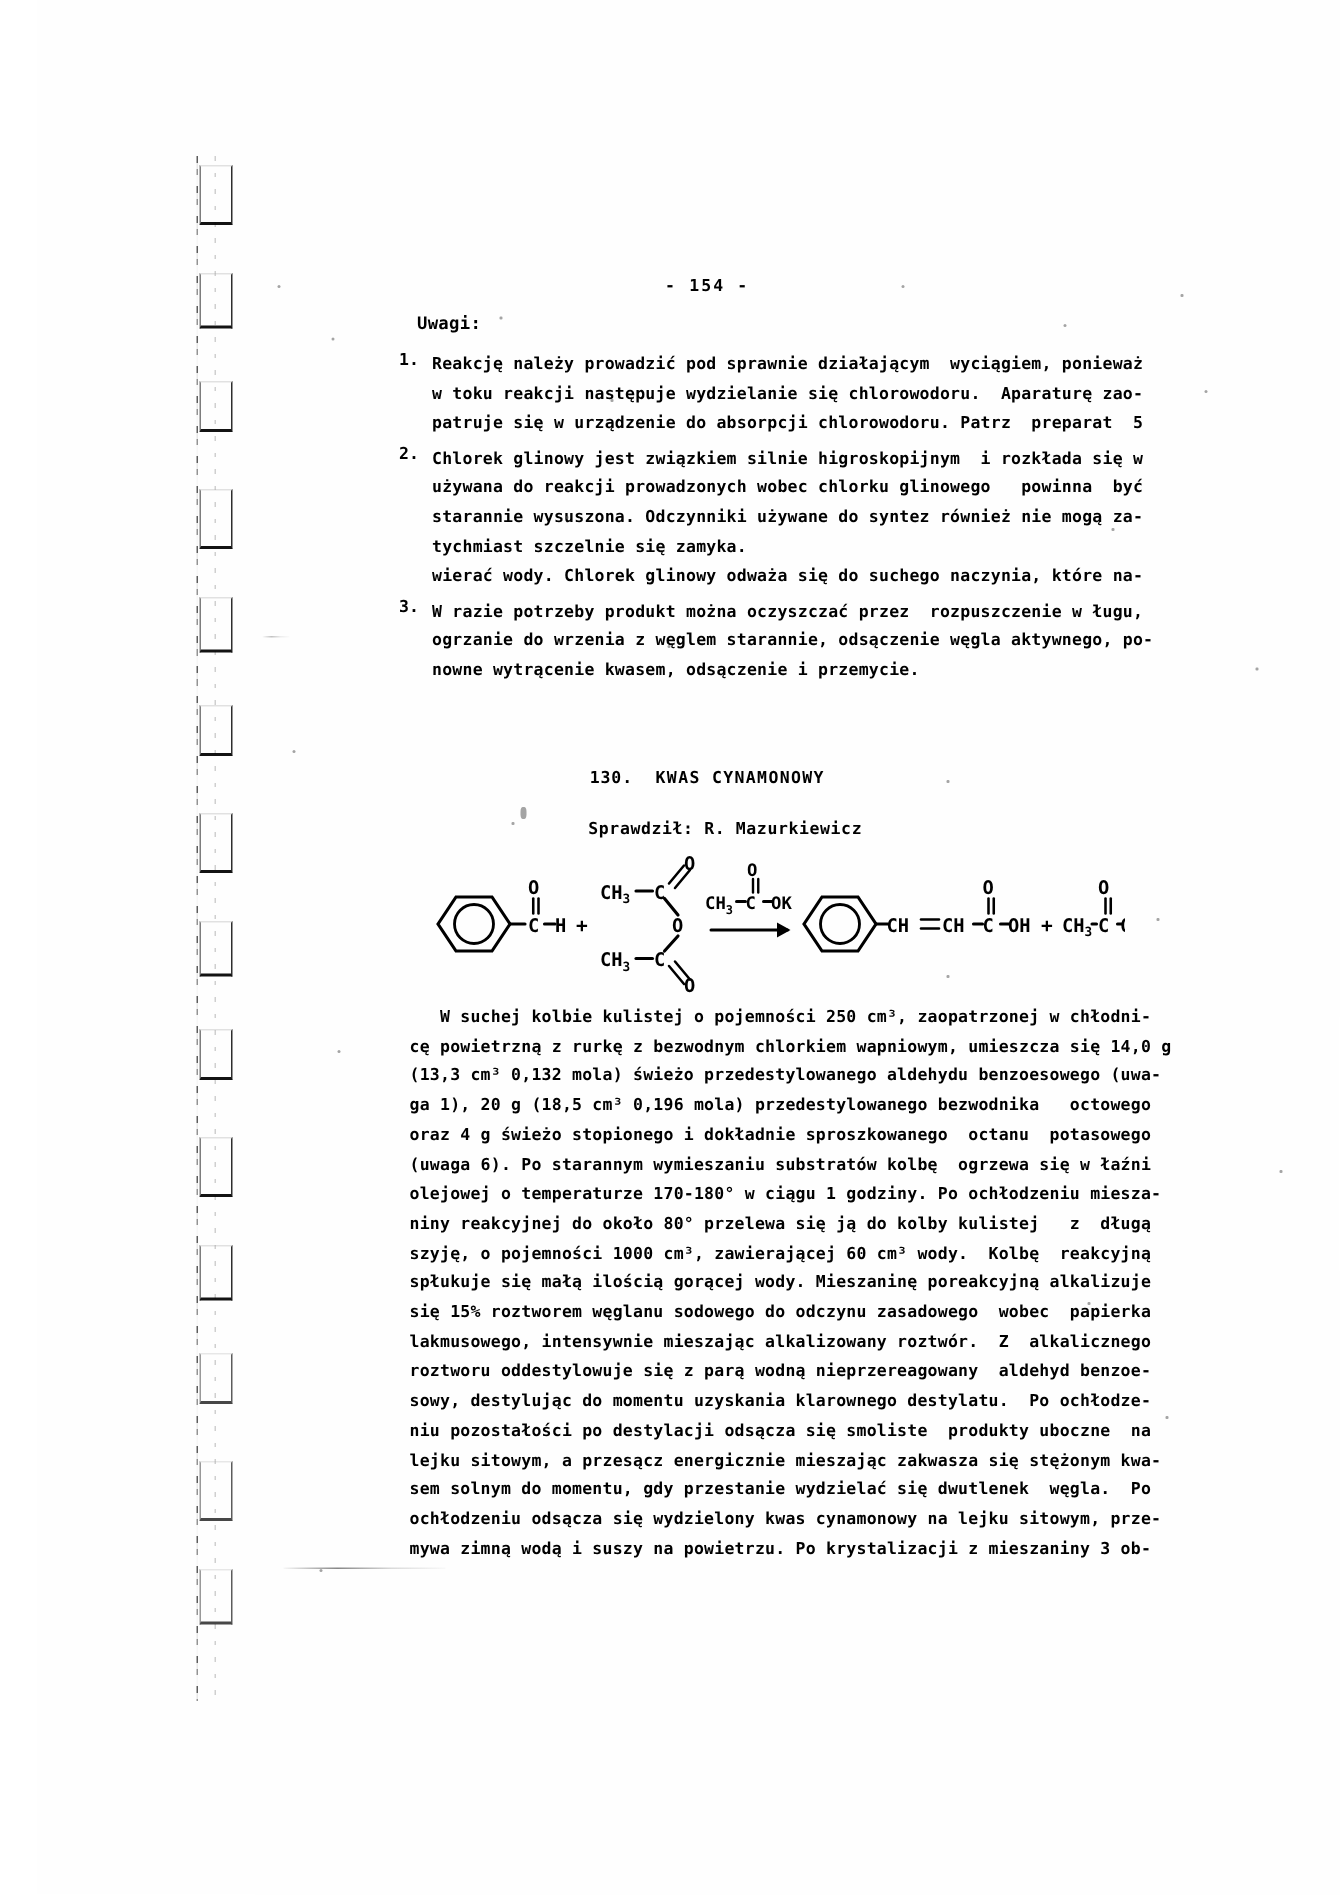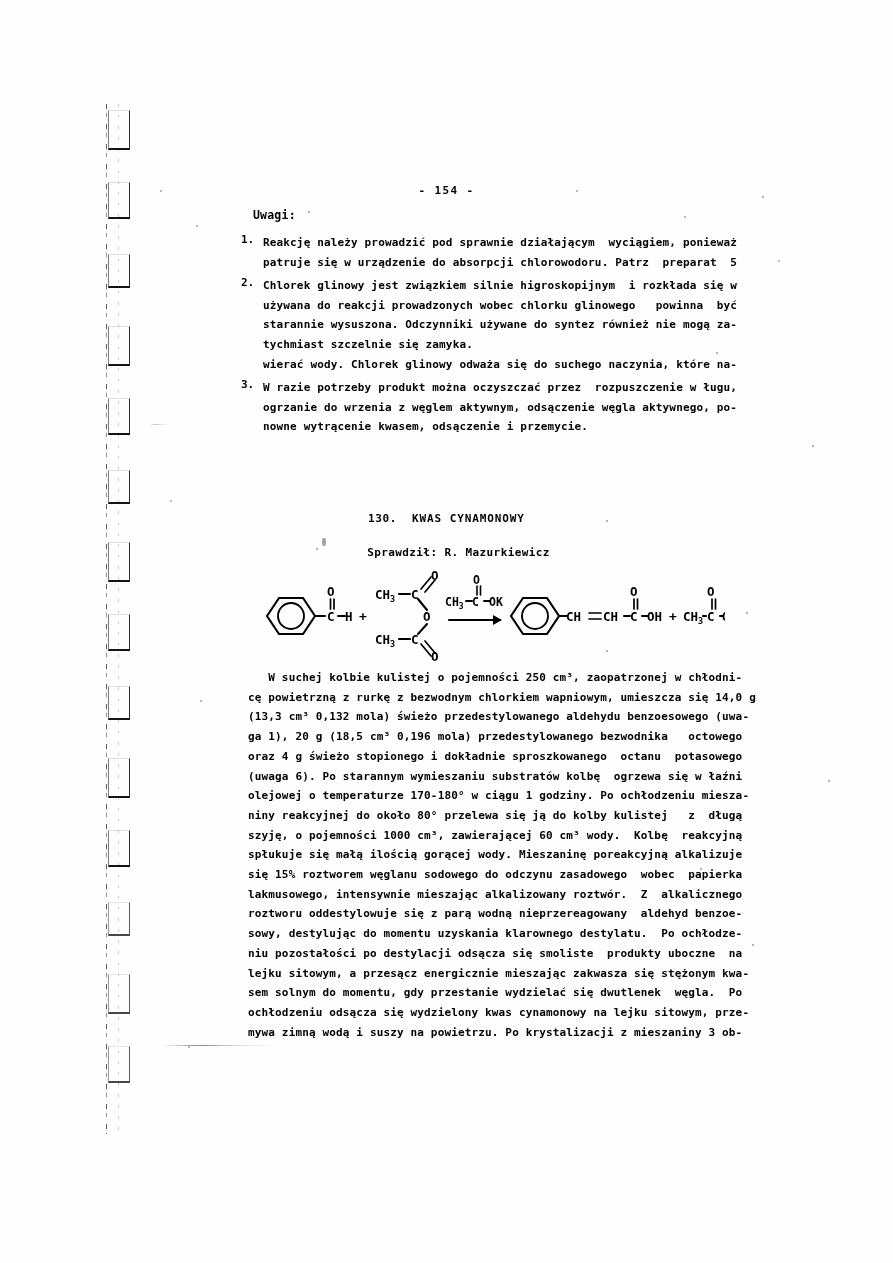--- a/index.html
+++ b/index.html
@@ -15,20 +15,21 @@
     font-family: "DejaVu Sans Mono", "Liberation Mono", monospace;
     color: #000000;
     -webkit-font-smoothing: none;
   }
 
   
   #scan-page {
     position: absolute;
     inset: 0;
     background: #fefefe;
+    margin-left: 25px;
   }
 
   
   #binding-artifacts {
     position: absolute;
     left: 104px;
     top: 104px;
     width: 36px;
     height: 1030px;
   }
@@ -228,36 +229,37 @@
     <div class="page-number">- 154 -</div>
 
     <div class="notes-block">
       <div class="notes-heading"><span class="u">Uwagi</span><span>:</span></div>
 
       <ol class="notes-list">
 
         <li>
           <span class="marker">1.</span>
           <div class="tline">Reakcję należy prowadzić pod sprawnie działającym  wyciągiem, ponieważ</div>
+          <div class="tline">w toku reakcji następuje wydzielanie się chlorowodoru.  Aparaturę zao-</div>
           <div class="tline">patruje się w urządzenie do absorpcji chlorowodoru. Patrz  preparat  5</div>
         </li>
 
         <li>
           <span class="marker">2.</span>
           <div class="tline">Chlorek glinowy jest związkiem silnie higroskopijnym  i rozkłada się w</div>
           <div class="tline">używana do reakcji prowadzonych wobec chlorku glinowego   powinna  być</div>
           <div class="tline">starannie wysuszona. Odczynniki używane do syntez również nie mogą za-</div>
           <div class="tline">tychmiast szczelnie się zamyka.</div>
           <div class="tline">wierać wody. Chlorek glinowy odważa się do suchego naczynia, które na-</div>
         </li>
 
         <li>
           <span class="marker">3.</span>
           <div class="tline">W razie potrzeby produkt można oczyszczać przez  rozpuszczenie w ługu,</div>
-          <div class="tline">ogrzanie do wrzenia z węglem aktywnym, odsączenie węgla aktywnego, po-</div>
+          <div class="tline">ogrzanie do wrzenia z węglem starannie, odsączenie węgla aktywnego, po-</div>
           <div class="tline">nowne wytrącenie kwasem, odsączenie i przemycie.</div>
         </li>
 
       </ol>
     </div>
 
     <div class="prep-heading"><span class="num">130.</span>&nbsp;&nbsp;<span>KWAS CYNAMONOWY</span></div>
 
     <div class="checked-by"><span>Sprawdził:</span>&nbsp;<span>R. Mazurkiewicz</span></div>
 

